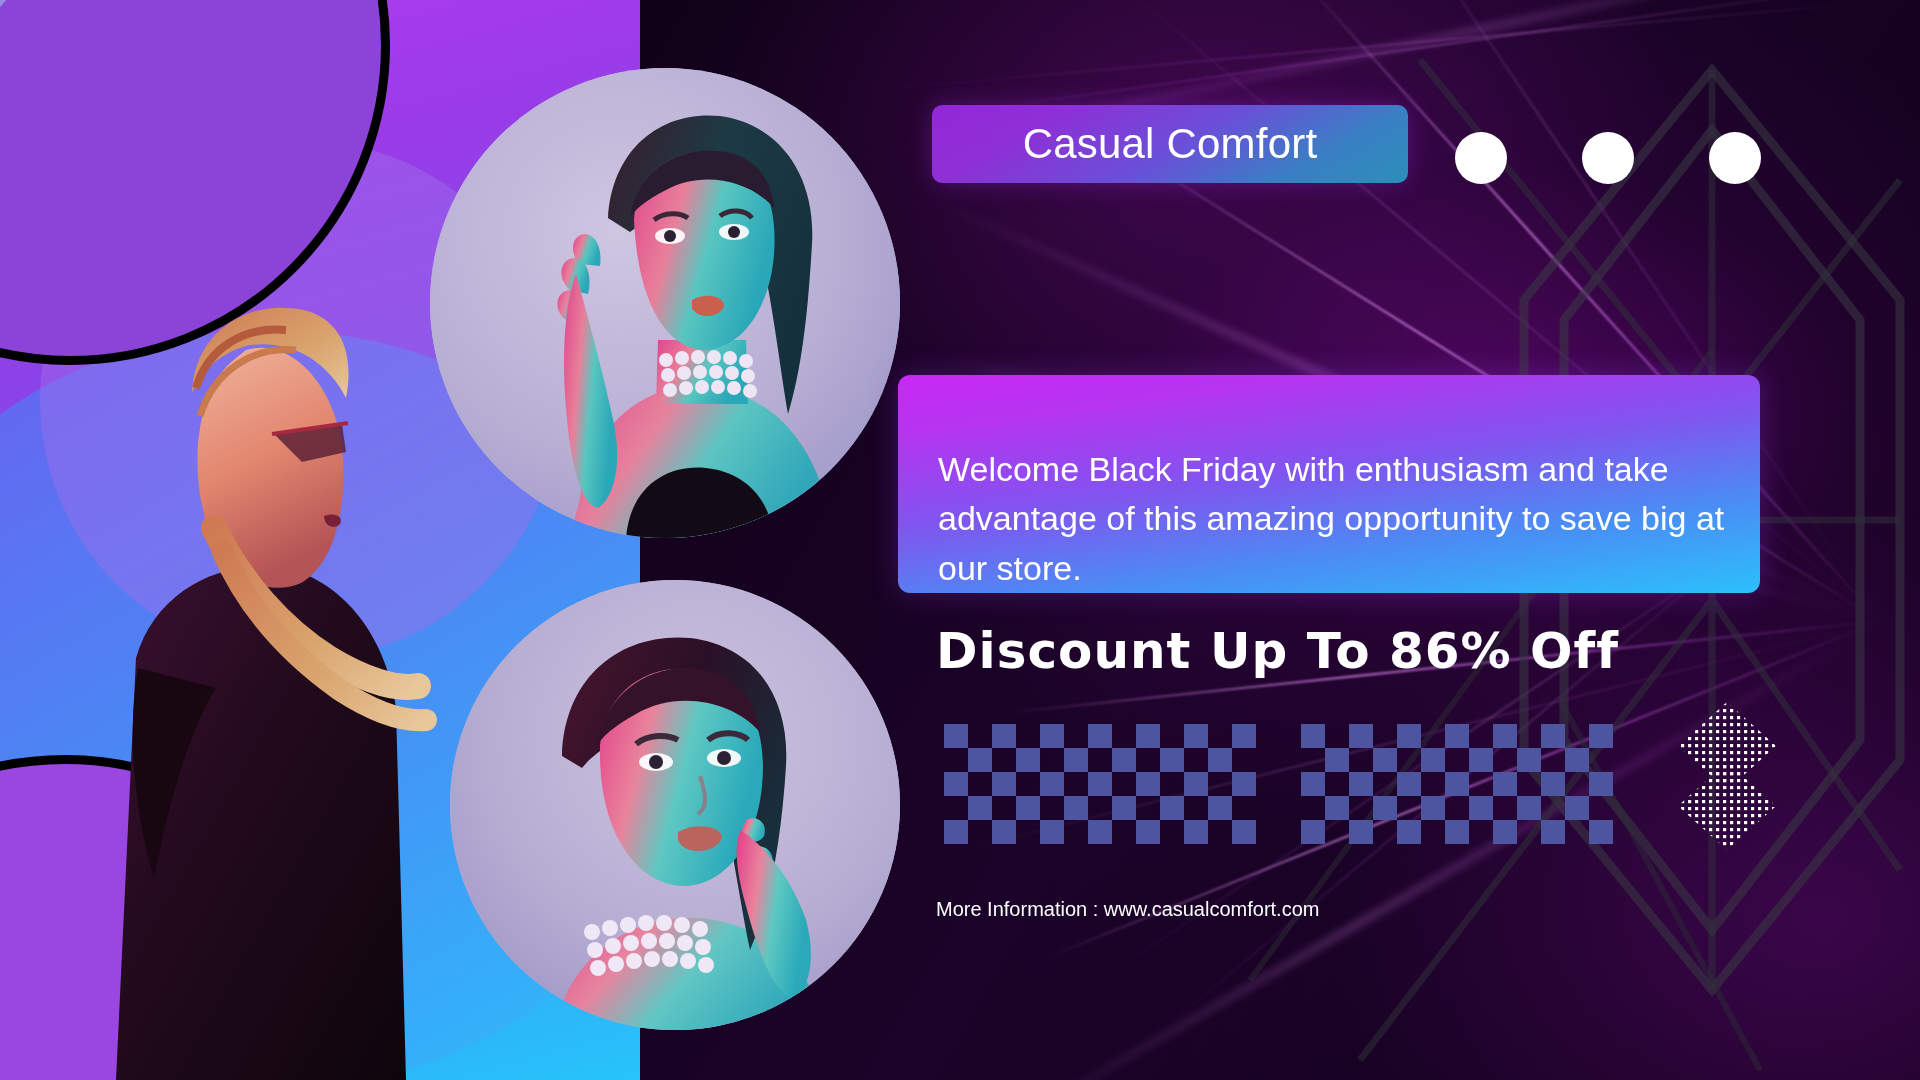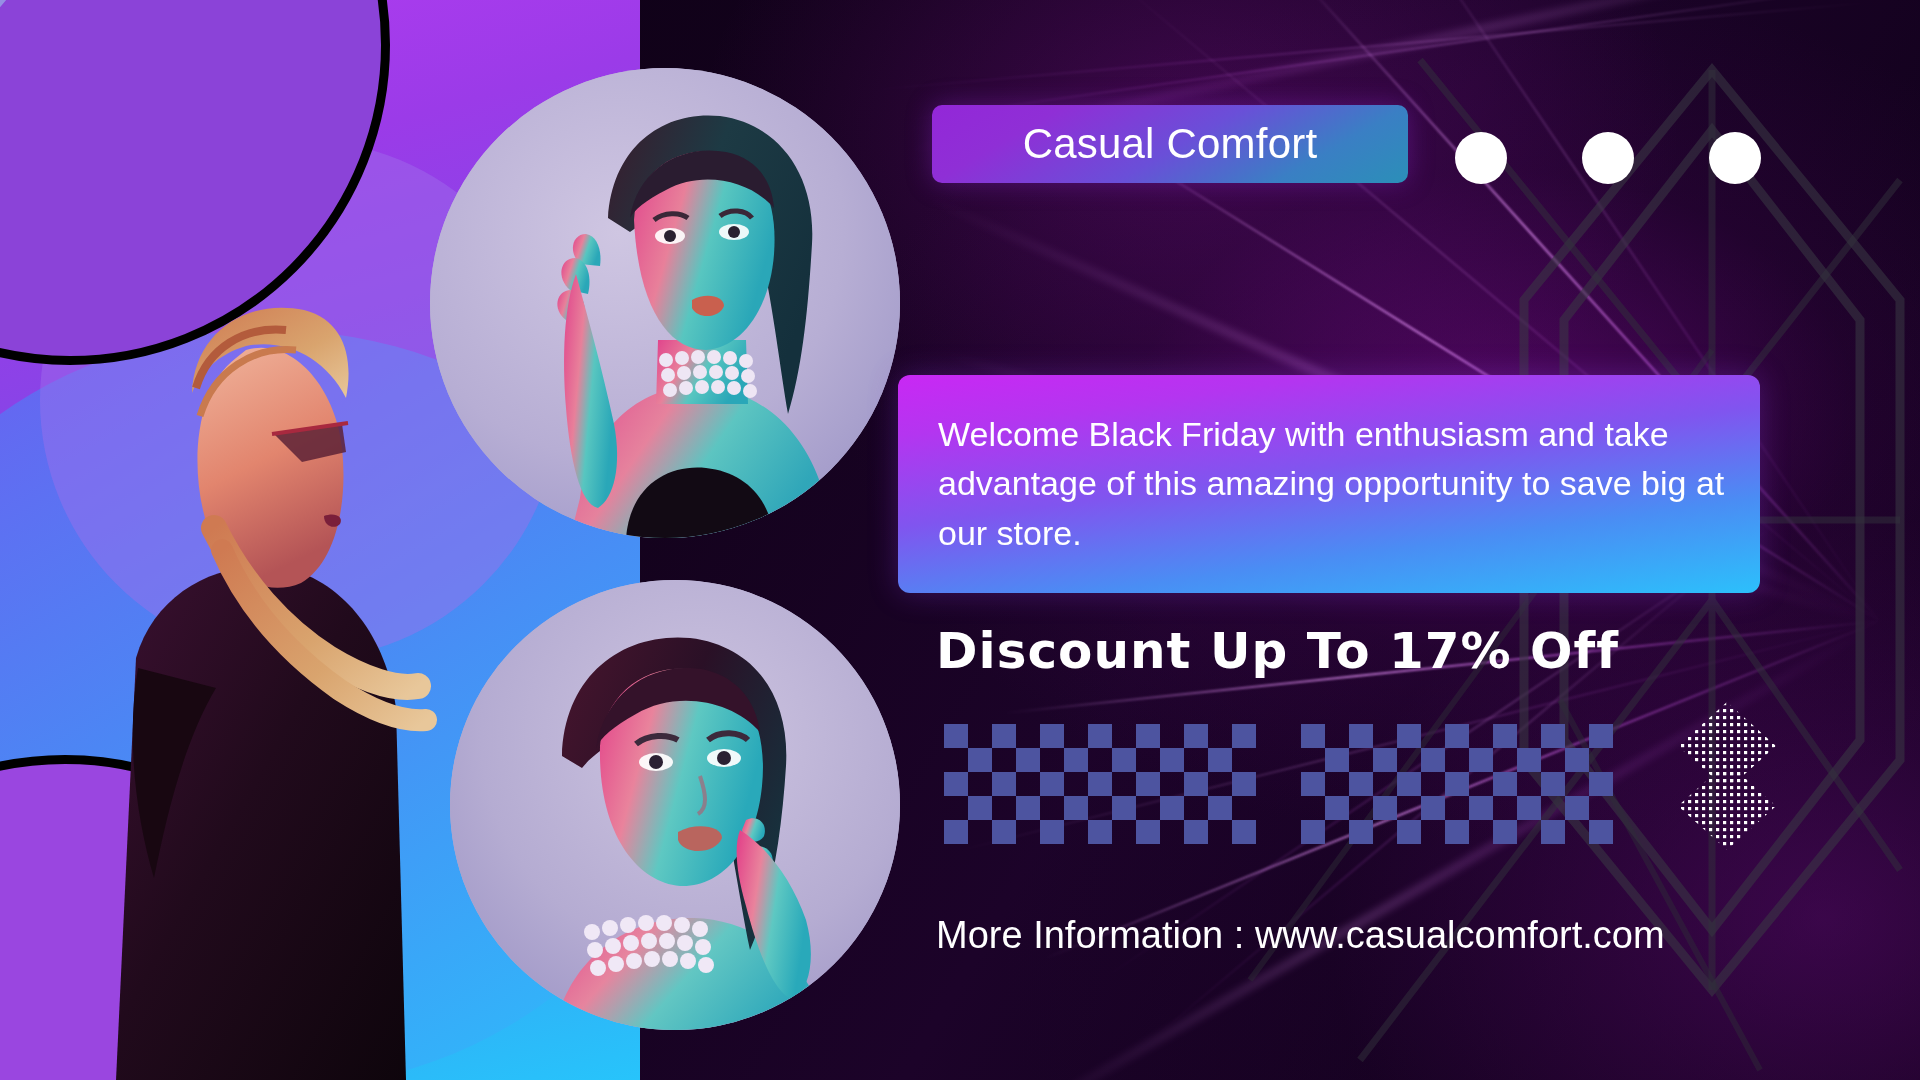--- a/index.html
+++ b/index.html
@@ -130,21 +130,21 @@
     paint-order:stroke fill;
     line-height:1.05;
   }
 
   .info-panel {
     position:absolute;
     left:898px; top:375px;
     width:862px; height:218px;
     border-radius:12px;
     background:linear-gradient(172deg,#c928f4 0%, #b435f0 18%, #8055ef 45%, #4a8df4 72%, #2cc0fb 100%);
-    display:flex; align-items:center;
+    display:flex; align-items:flex-end;
     box-shadow:0 0 30px rgba(140,60,230,0.30);
   }
   .info-panel p {
     color:#fff; font-size:34px; line-height:1.45;
     padding-left:40px; padding-right:30px; font-weight:400;
   }
 
   .discount {
     position:absolute;
     left:936px; top:622px;
@@ -157,23 +157,22 @@
   .checks { position:absolute; left:944px; top:724px; display:flex; gap:45px; }
   .check-grid { display:grid; grid-template-columns:repeat(13,24px); grid-auto-rows:24px; gap:0; }
   .check-grid i { display:block; width:24px; height:24px; }
   .check-grid i.on { background:#4d54a0; }
 
   .diamonds { position:absolute; left:1672px; top:700px; }
 
   .moreinfo {
     position:absolute;
     left:936px; top:898px;
-    font-size:38px; color:#fff; font-weight:400;
+    font-size:20px; color:#fff; font-weight:400;
     white-space:nowrap;
-    margin-top:16px;
   }
 </style>
 </head>
 <body>
 
 <div id="banner">
 
   <div class="bg-dark"></div>
 
   <div class="streaks">
@@ -423,21 +422,21 @@
     <div class="dot"></div>
     <div class="dot"></div>
     <div class="dot"></div>
   </div>
 
 
   <div class="info-panel">
     <p>Welcome Black Friday with enthusiasm and take advantage of this amazing opportunity to save big at our store.</p>
   </div>
 
-  <div class="discount">Discount Up To 17% Off</div>
+  <div class="discount">Discount Up To 86% Off</div>
 
   <div class="checks">
     <div class="check-grid">
       <i class="on"></i>
         <i></i>
         <i class="on"></i>
         <i></i>
         <i class="on"></i>
         <i></i>
         <i class="on"></i>

